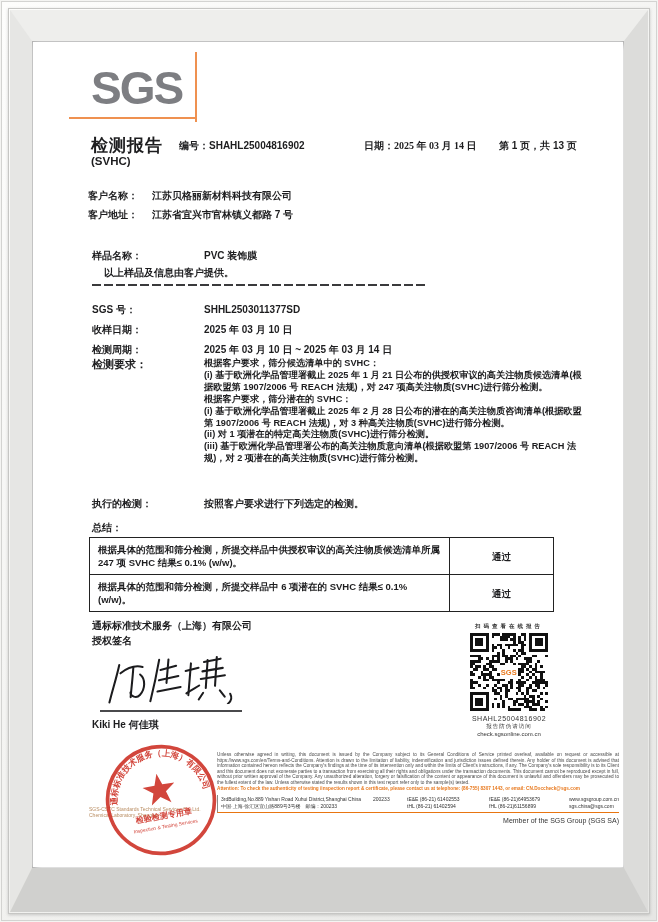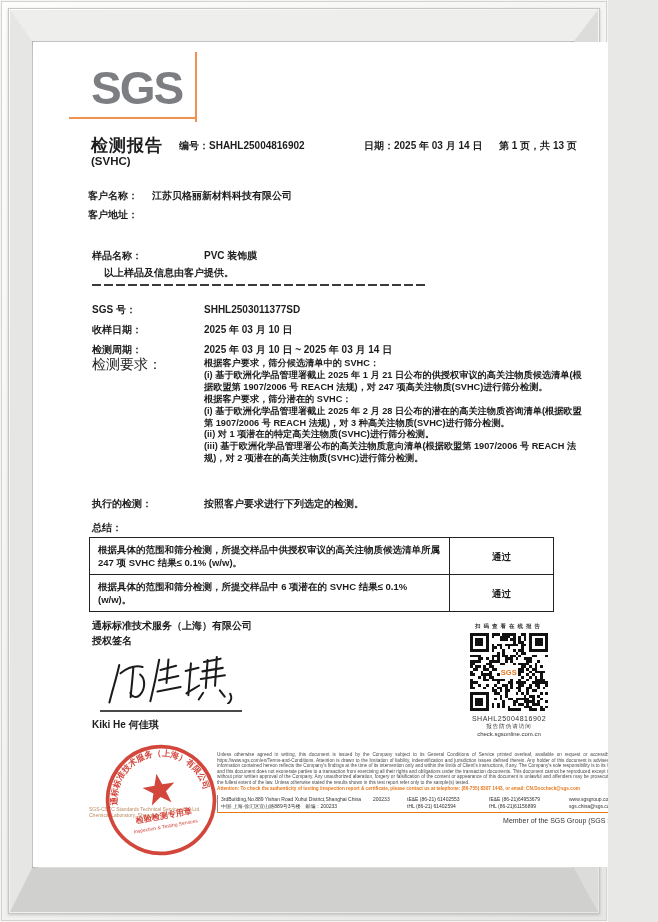--- a/index.html
+++ b/index.html
@@ -1,53 +1,53 @@
 <!DOCTYPE html>
 <html><head>
 <meta charset="utf-8">
 <style>
   html,body{margin:0;padding:0;background:#e8e9e7;}
   *{box-sizing:border-box;}
-  .scene{position:relative;width:608px;height:922px;background:#f4f4f2;font-family:"Liberation Sans",sans-serif;overflow:hidden;}
+  .scene{position:relative;width:658px;height:922px;background:#f4f4f2;font-family:"Liberation Sans",sans-serif;overflow:hidden;}
   
   .frame-outer{position:absolute;inset:1px;background:linear-gradient(135deg,#fdfdfc 0%,#f1f1ef 60%,#e6e6e4 100%);border:1px solid #d3d3d1;}
   .frame-ridge{position:absolute;inset:8px;border:1px solid #c6c6c4;box-shadow:0 1px 3px rgba(0,0,0,.18);}
   .frame-bevel{position:absolute;inset:10px;border-style:solid;border-width:31px 24px 44px 22px;border-color:#eeeeec #dcdcda #d0d0ce #e6e6e4;background:#ffffff;box-shadow:inset 3px 3px 7px rgba(0,0,0,.30), inset -1px -1px 3px rgba(0,0,0,.12);}
   .page{position:absolute;left:33px;top:42px;width:590px;height:825px;background:#fff;color:#1d1d1f;}
   .abs{position:absolute;}
 
   
   .logo{left:58px;top:16px;width:130px;height:66px;}
   .logo-text{font-size:46px;font-weight:bold;color:#7d7e82;letter-spacing:-2px;line-height:60px;font-family:"Liberation Sans",sans-serif;}
   .logo-underline{position:absolute;left:-22px;width:128px;bottom:5px;height:2px;background:#ef9150;}
   .logo-vline{position:absolute;left:104px;top:-6px;width:2px;height:70px;background:#ef9150;}
 
   
   .title-row{left:0;top:92px;width:100%;height:46px;}
   .doc-title{position:absolute;left:58px;top:0;font-size:17px;font-weight:bold;letter-spacing:1px;}
   .doc-subtitle{position:absolute;left:58px;top:21px;font-size:11.5px;font-weight:bold;}
   .report-no{position:absolute;left:146px;top:5px;font-size:10px;font-weight:bold;}
-  .report-date{position:absolute;left:331px;top:5px;font-size:10px;font-weight:bold;}
+  .report-date{position:absolute;left:331px;top:5px;font-size:10px;font-weight:bold;font-family:Liberation Serif, serif;}
   .page-info{position:absolute;left:466px;top:5px;font-size:10px;font-weight:bold;}
 
   .row{display:flex;font-size:10px;font-weight:600;line-height:19px;}
   .client-block{left:55px;top:144px;width:500px;}
   .client-block .lbl{width:64px;}
   .sample-block{left:59px;top:205px;width:500px;font-size:10px;font-weight:600;}
   .sample-line{display:flex;line-height:17px;}
   .sample-line .lbl{width:112px;}
   .provided-note{line-height:17px;margin-left:12px;}
   .dash-sep{margin-top:3px;width:336px;height:2px;background:repeating-linear-gradient(90deg,#3a3a3c 0 9px,transparent 9px 12px);}
 
   .detail-block{left:59px;top:258px;width:500px;}
   .detail-block .row{line-height:20px;}
   .detail-block .lbl{width:112px;flex:none;}
 
   .req-block{left:59px;top:316px;width:500px;display:flex;}
-  .req-block .lbl{width:112px;flex:none;font-size:14px;font-weight:400;line-height:12px;}
+  .req-block .lbl{width:112px;flex:none;font-size:11px;font-weight:700;line-height:12px;}
   .req-lines{width:378px;font-size:9.2px;font-weight:600;line-height:11.9px;}
 
   .performed{left:59px;top:452px;width:500px;}
   .performed .lbl{width:112px;flex:none;}
 
   .summary-title{left:59px;top:479px;font-size:10px;font-weight:bold;}
   .summary-table{left:56px;top:495px;width:465px;border:1.5px solid #222;border-collapse:collapse;}
   .summary-table td{border:1.5px solid #222;font-size:9.5px;font-weight:600;line-height:13px;padding:5px 8px;}
   .summary-table .res{width:104px;text-align:center;}
 
@@ -100,20 +100,21 @@
       <div class="page-info">第 1 页，共 13 页</div>
     </div>
 
     <div class="abs client-block">
       <div class="row">
         <span class="lbl">客户名称：</span>
         <span>江苏贝格丽新材料科技有限公司</span>
       </div>
       <div class="row">
         <span class="lbl">客户地址：</span>
+        <span>江苏省宜兴市官林镇义都路 7 号</span>
       </div>
     </div>
 
     <div class="abs sample-block">
       <div class="sample-line">
         <span class="lbl">样品名称：</span>
         <span>PVC 装饰膜</span>
       </div>
       <div class="provided-note">以上样品及信息由客户提供。</div>
       <div class="dash-sep"></div>

